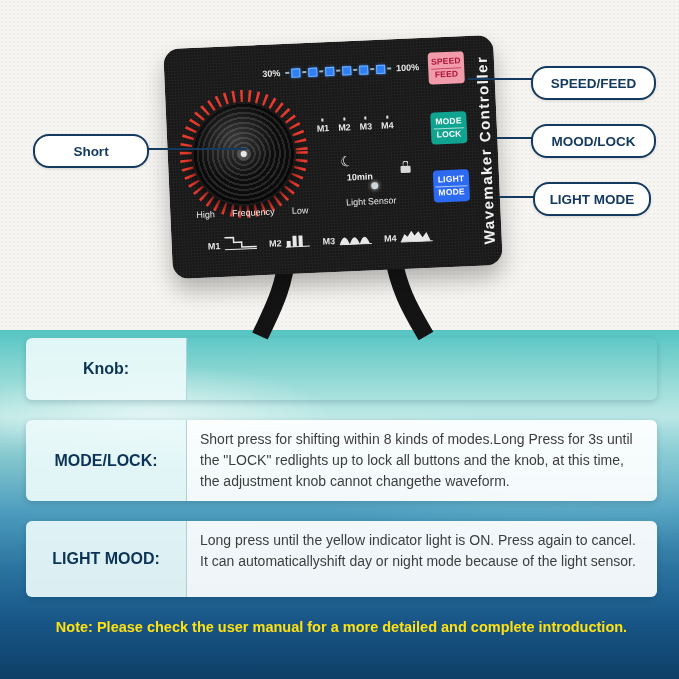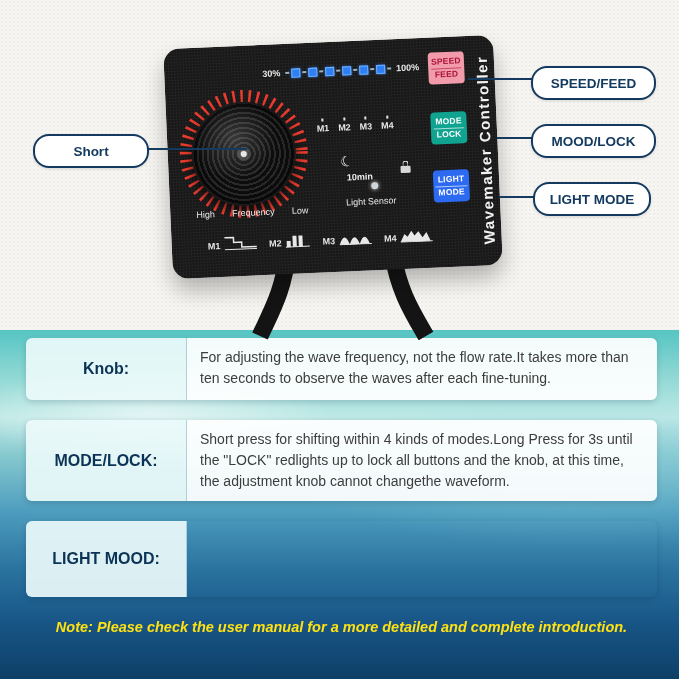--- a/index.html
+++ b/index.html
@@ -120,21 +120,21 @@
     background:rgba(235,250,250,0.92); color:#0b3355; font-weight:bold; font-size:16px;
     border-right:1px solid rgba(150,195,205,0.7); text-align:center; padding:6px 4px;
   }
   .info-text {
     flex:1; background:rgba(255,255,255,0.93); padding:9px 13px;
     font-size:14px; color:#3d3d3d; line-height:1.5;
   }
   .row-1 { min-height:62px; } .row-2 { min-height:80px; } .row-3 { min-height:76px; }
   .note {
     padding:2px 14px 0 14px; color:#ffe112; font-weight:bold; font-size:14.5px;
-    text-align:center; white-space:nowrap;font-style:italic;
+    text-align:center; white-space:nowrap;
   }
 </style>
 </head>
 <body>
 
 <div class="page">
 
   <div class="top-section">
 
     <svg class="cables-svg" width="679" height="340">
@@ -258,29 +258,29 @@
     <div class="callout co-speed">SPEED/FEED</div>
     <div class="callout co-light">LIGHT MODE</div>
     <div class="callout co-mood">MOOD/LOCK</div>
   </div>
 
   <div class="bottom-section">
     <div class="info-table">
 
       <div class="info-row row-1">
         <div class="info-label">Knob:</div>
-        <div class="info-text">For adjusting the wave frequency, not the flow rate.It takes more than ten seconds to observe the waves after each fine-tuning.</div>
       </div>
 
       <div class="info-row row-2">
         <div class="info-label">MODE/LOCK:</div>
-        <div class="info-text">Short press for shifting within 4 kinds of modes.Long Press for 3s until the "LOCK" redlights up to lock all buttons and the knob, at this time, the adjustment knob cannot changethe waveform.</div>
+        <div class="info-text">Short press for shifting within 8 kinds of modes.Long Press for 3s until the "LOCK" redlights up to lock all buttons and the knob, at this time, the adjustment knob cannot changethe waveform.</div>
       </div>
 
       <div class="info-row row-3">
         <div class="info-label">LIGHT MOOD:</div>
+        <div class="info-text">Long press until the yellow indicator light is ON. Press again to cancel. It can automaticallyshift day or night mode because of the light sensor.</div>
       </div>
 
       <div class="note">Note: Please check the user manual for a more detailed and complete introduction.</div>
     </div>
   </div>
 
 </div>
 
 </body></html>

